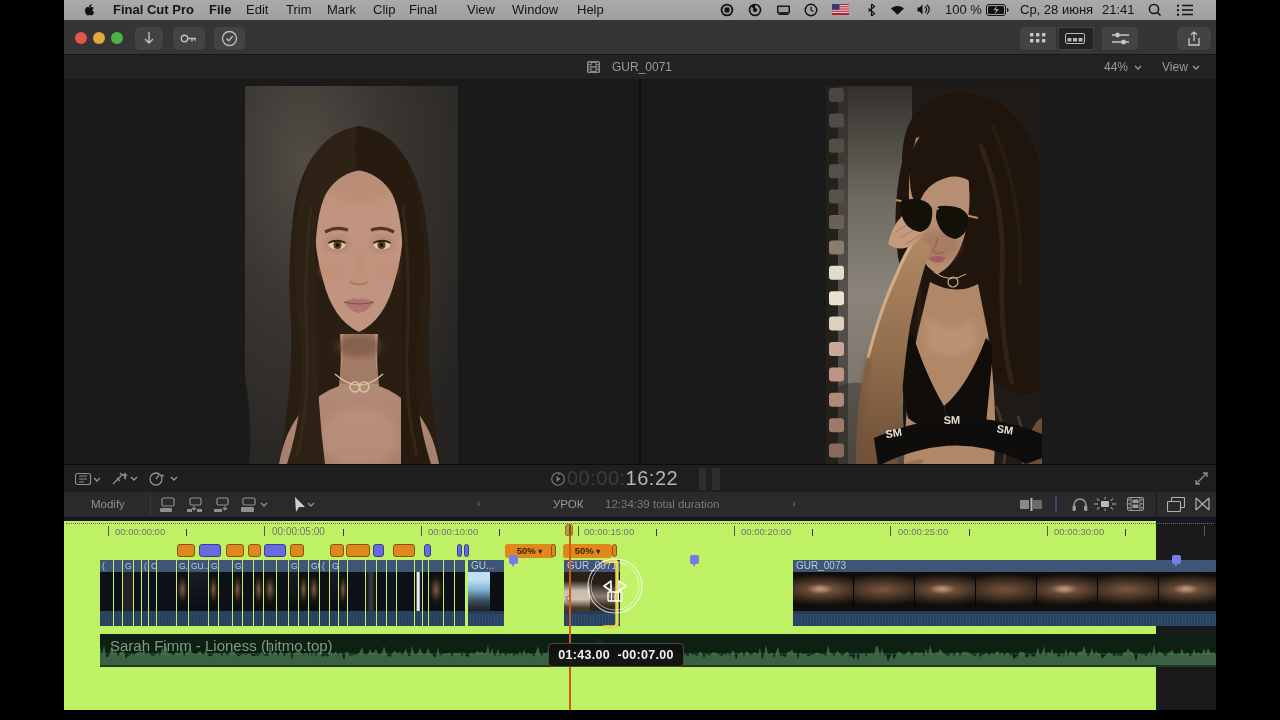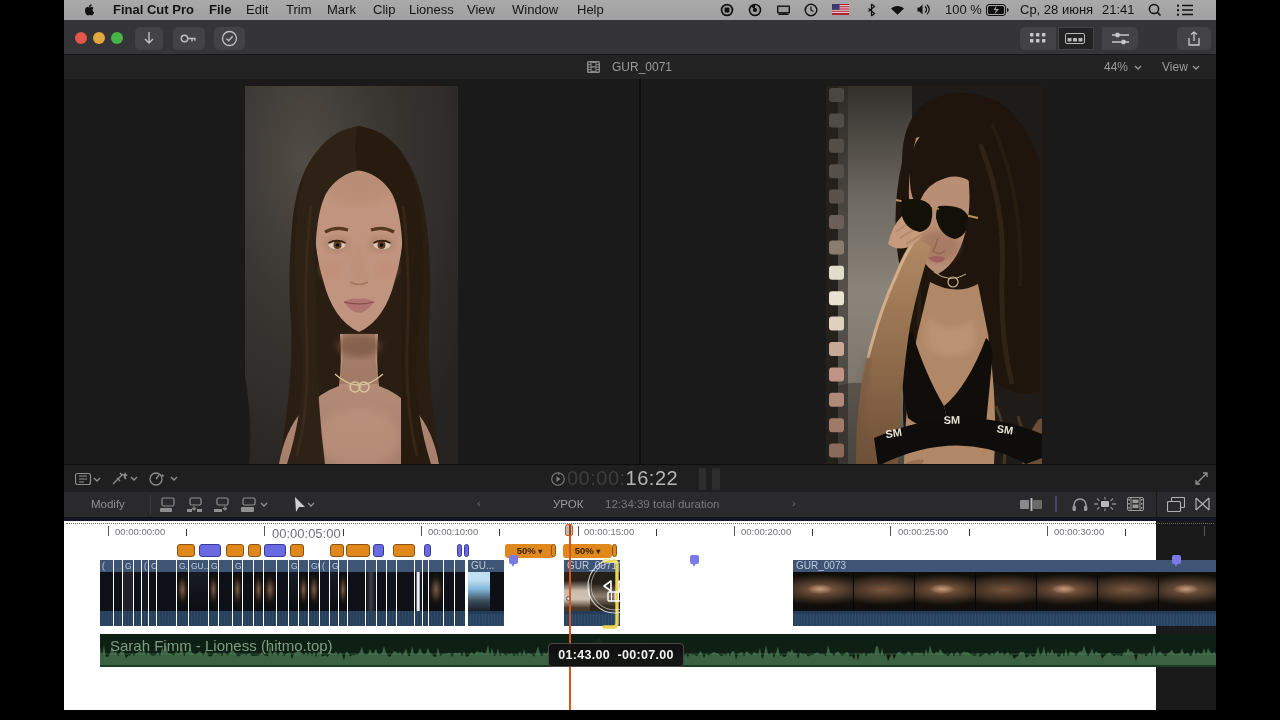--- a/index.html
+++ b/index.html
@@ -12,21 +12,21 @@
 <div class="abs" style="left:0;top:0;width:1152px;height:20px;background:linear-gradient(#aaaaaa,#a0a0a0);color:#141414;font-size:13px;">
  <svg class="abs" style="left:18px;top:3px" width="14" height="14" viewBox="0 0 14 14">
         <path fill="#111" d="M9.6 1.2c-.7.05-1.5.5-2 1.05-.43.5-.8 1.25-.66 1.97.77.06 1.55-.4 2.03-.94.46-.53.8-1.26.63-2.08zM11.9 9.1c-.32-.2-1.33-.76-1.33-2.1 0-1.16.9-1.72 1.2-1.92-.66-.97-1.68-1.1-2.04-1.12-.87-.09-1.7.51-2.14.51-.44 0-1.12-.5-1.85-.48-.95.01-1.83.55-2.32 1.4-.99 1.72-.25 4.26.71 5.66.47.68 1.03 1.45 1.77 1.42.71-.03.98-.46 1.84-.46.85 0 1.1.46 1.85.44.77-.01 1.25-.7 1.72-1.38.54-.79.76-1.56.77-1.6z"></path>
       </svg>
  <span class="abs" style="left:49px;top:2px;font-weight:bold;">Final Cut Pro</span>
  <span class="abs" style="left:145px;top:2px;font-weight:bold;">File</span>
  <span class="abs" style="left:182px;top:2px;">Edit</span>
  <span class="abs" style="left:222px;top:2px;">Trim</span>
  <span class="abs" style="left:263px;top:2px;">Mark</span>
  <span class="abs" style="left:309px;top:2px;">Clip</span>
- <span class="abs" style="left:345px;top:2px;">Lioness</span>
+ <span class="abs" style="left:345px;top:2px;">Final</span>
  <span class="abs" style="left:403px;top:2px;">View</span>
  <span class="abs" style="left:448px;top:2px;">Window</span>
  <span class="abs" style="left:513px;top:2px;">Help</span>
 
  <svg class="abs" style="left:656px;top:3px" width="14" height="14" viewBox="0 0 14 14">
         <circle cx="7" cy="7" r="6.3" fill="#111"></circle>
         <circle cx="7" cy="7" r="4.6" fill="#9c9c9c"></circle>
         <rect x="4.6" y="4.6" width="4.8" height="4.8" rx="1" fill="#111"></rect>
       </svg>
  <svg class="abs" style="left:684px;top:3px" width="14" height="14" viewBox="0 0 14 14">
@@ -430,28 +430,28 @@
  <div class="abs" style="left:1092px;top:0;width:1px;height:26px;background:#1a1a1a;"></div>
  <svg class="abs" style="left:1103px;top:5px" width="18" height="15" viewBox="0 0 18 15">
         <rect x="4.5" y="0.5" width="13" height="10" rx="1" fill="none" stroke="#b0b0b0" stroke-width="1.1"></rect>
         <rect x="0.5" y="4.5" width="13" height="10" rx="1" fill="#2a2a2c" stroke="#b0b0b0" stroke-width="1.1"></rect>
       </svg>
  <svg class="abs" style="left:1131px;top:5px" width="15" height="14" viewBox="0 0 15 14">
         <path d="M1 1l13 12M14 1L1 13M1 1v12M14 1v12" stroke="#b0b0b0" stroke-width="1.2" fill="none"></path>
       </svg>
 </div>
 
-<div class="abs" style="left:0;top:518px;width:1092px;height:192px;background:#ffffff;">
+<div class="abs" style="left:0;top:518px;width:1092px;height:192px;background:#bef264;">
  <div class="abs" style="left:0;top:0;width:1152px;height:3px;background:#16162a;"></div>
  <div class="abs" style="left:2px;top:5px;width:1148px;height:0;border-top:1px dotted #6a6a6a;"></div>
 <div class="abs" style="left:44px;top:8px;width:1px;height:10px;background:#55555c;"></div>
       <span class="abs" style="left:51px;top:8px;font-size:9.5px;color:#71717a;">00:00:00:00</span>
       <div class="abs" style="left:122px;top:11px;width:1px;height:7px;background:#38383e;"></div>
       <div class="abs" style="left:200px;top:8px;width:1px;height:10px;background:#55555c;"></div>
-      <span class="abs" style="left:208px;top:8px;font-size:13px;color:#71717a;">00:00:05:00</span>
+      <span class="abs" style="left:208px;top:8px;font-size:10px;color:#71717a;">00:00:05:00</span>
       <div class="abs" style="left:279px;top:11px;width:1px;height:7px;background:#38383e;"></div>
       <div class="abs" style="left:357px;top:8px;width:1px;height:10px;background:#55555c;"></div>
       <span class="abs" style="left:364px;top:8px;font-size:9.5px;color:#71717a;">00:00:10:00</span>
       <div class="abs" style="left:435px;top:11px;width:1px;height:7px;background:#38383e;"></div>
       <div class="abs" style="left:514px;top:8px;width:1px;height:10px;background:#55555c;"></div>
       <span class="abs" style="left:520px;top:8px;font-size:9.5px;color:#71717a;">00:00:15:00</span>
       <div class="abs" style="left:592px;top:11px;width:1px;height:7px;background:#38383e;"></div>
       <div class="abs" style="left:670px;top:8px;width:1px;height:10px;background:#55555c;"></div>
       <span class="abs" style="left:677px;top:8px;font-size:9.5px;color:#71717a;">00:00:20:00</span>
       <div class="abs" style="left:748px;top:11px;width:1px;height:7px;background:#38383e;"></div>

